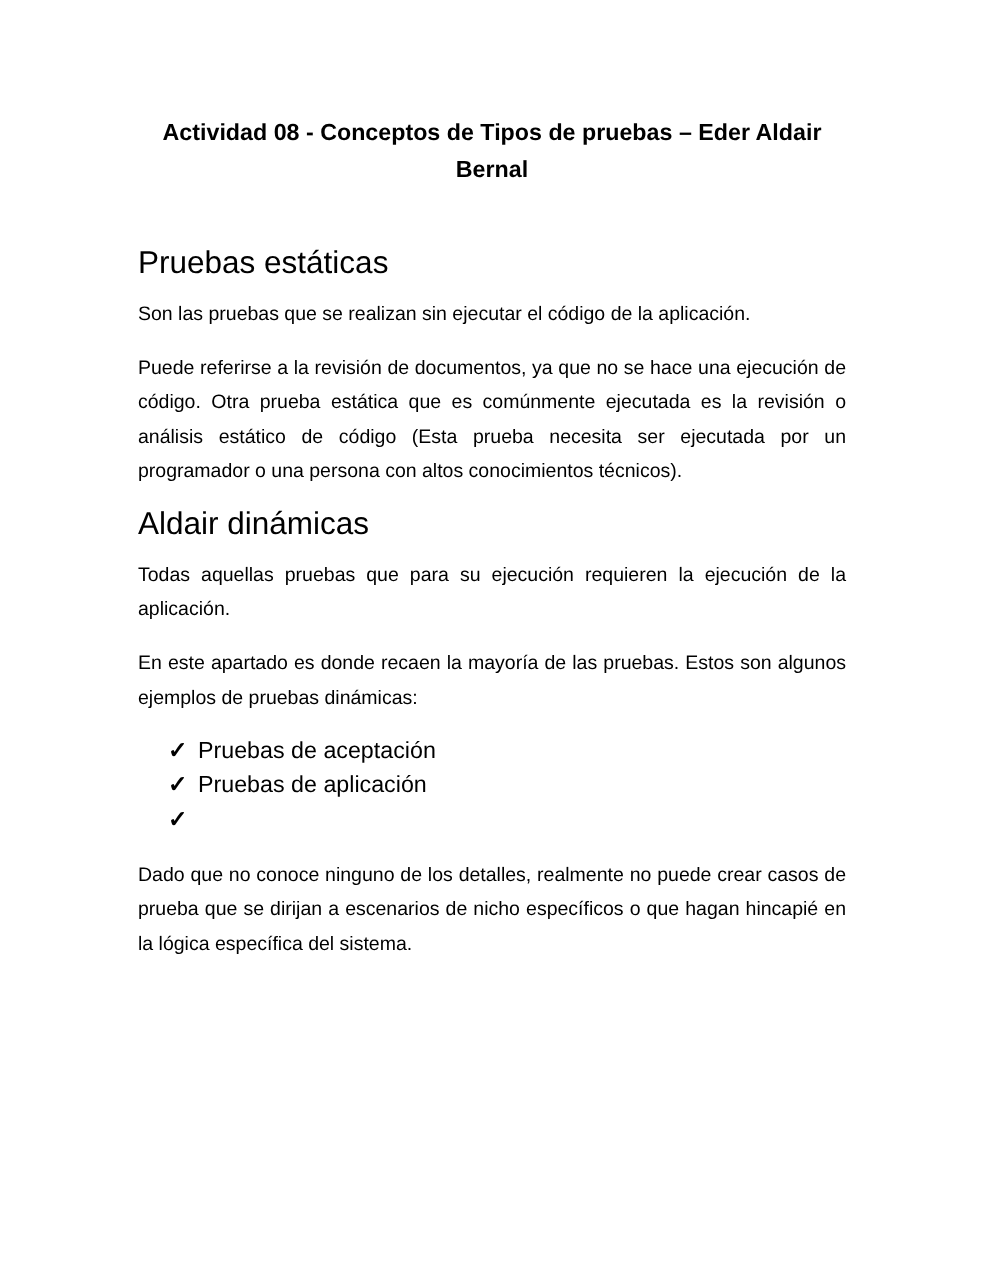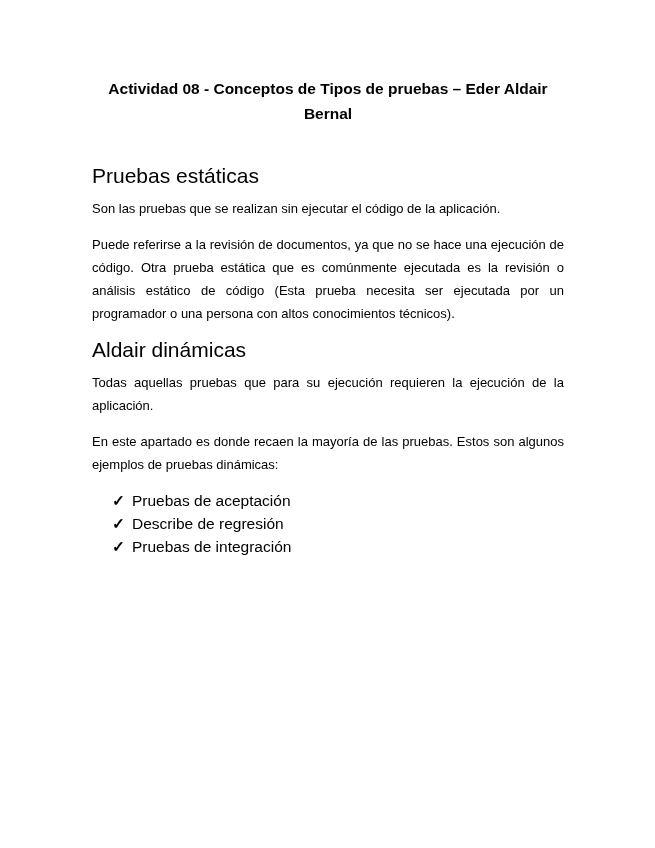--- a/index.html
+++ b/index.html
@@ -79,22 +79,22 @@
   <p class="para">Todas aquellas pruebas que para su ejecución requieren la ejecución de la aplicación.</p>
   <p class="para">En este apartado es donde recaen la mayoría de las pruebas. Estos son algunos ejemplos de pruebas dinámicas:</p>
 
   <ul class="checklist">
     <li>
       <span class="check-icon">✓</span>
       <span>Pruebas de aceptación</span>
     </li>
     <li>
       <span class="check-icon">✓</span>
-      <span>Describe de regresión</span>
+      <span>Pruebas de aplicación</span>
     </li>
     <li>
       <span class="check-icon">✓</span>
-      <span>Pruebas de integración</span>
     </li>
   </ul>
 
+  <p class="para">Dado que no conoce ninguno de los detalles, realmente no puede crear casos de prueba que se dirijan a escenarios de nicho específicos o que hagan hincapié en la lógica específica del sistema.</p>
 
 </div>
 
 </body></html>

